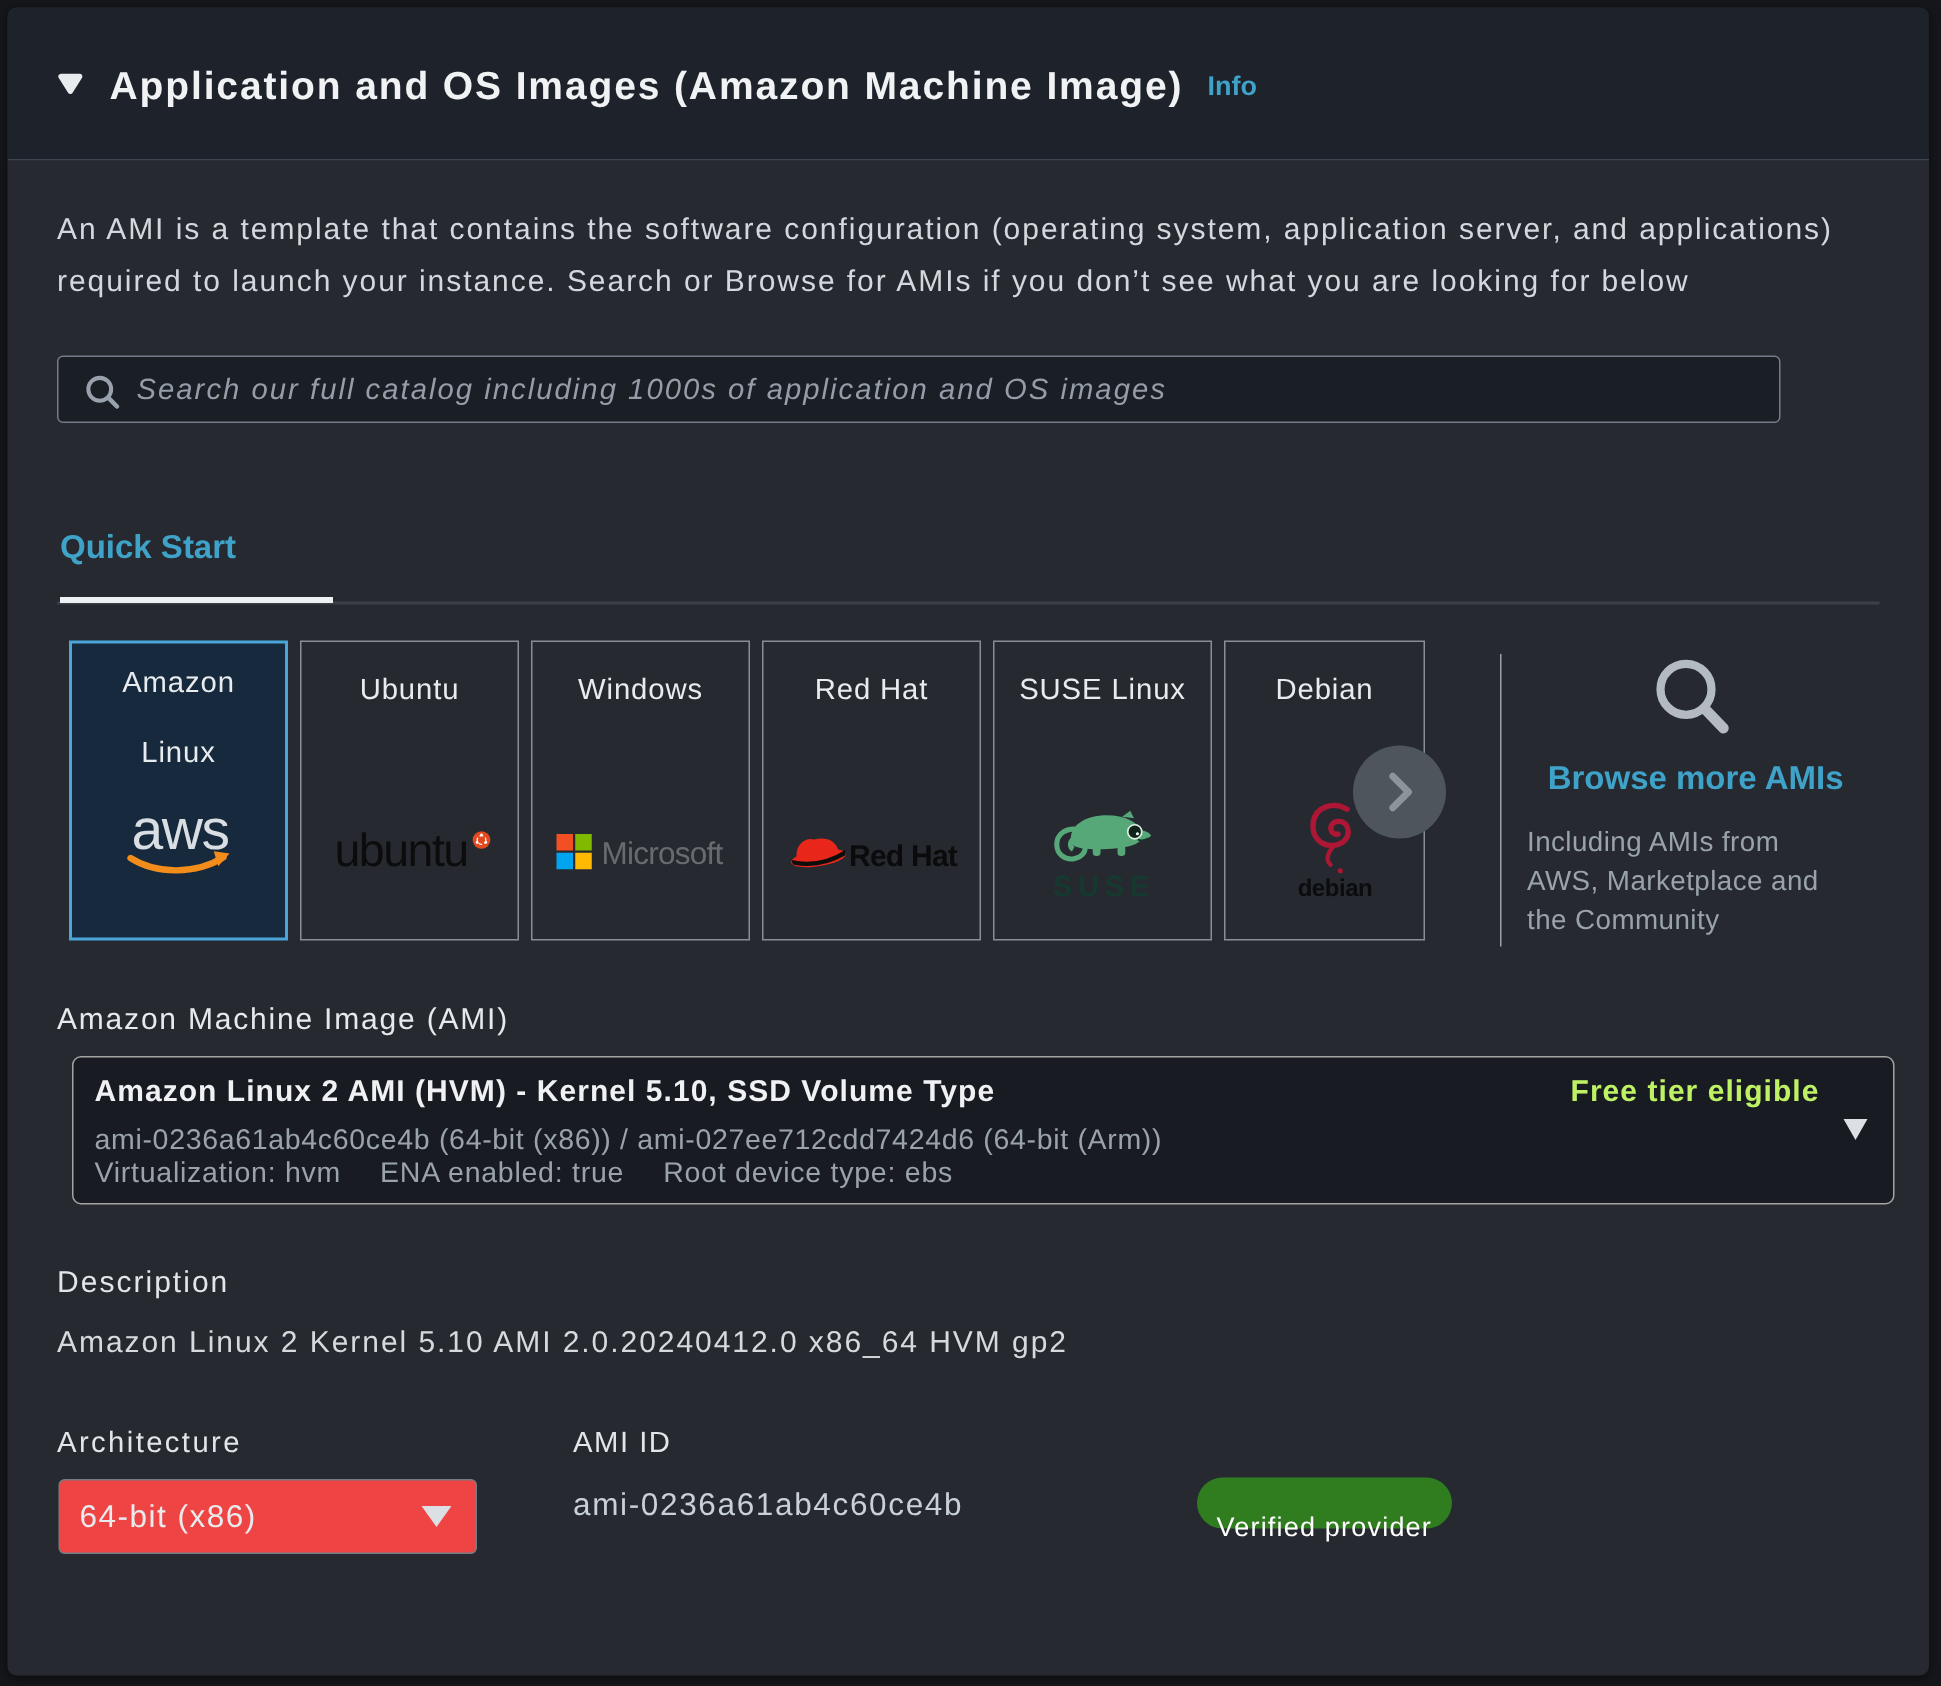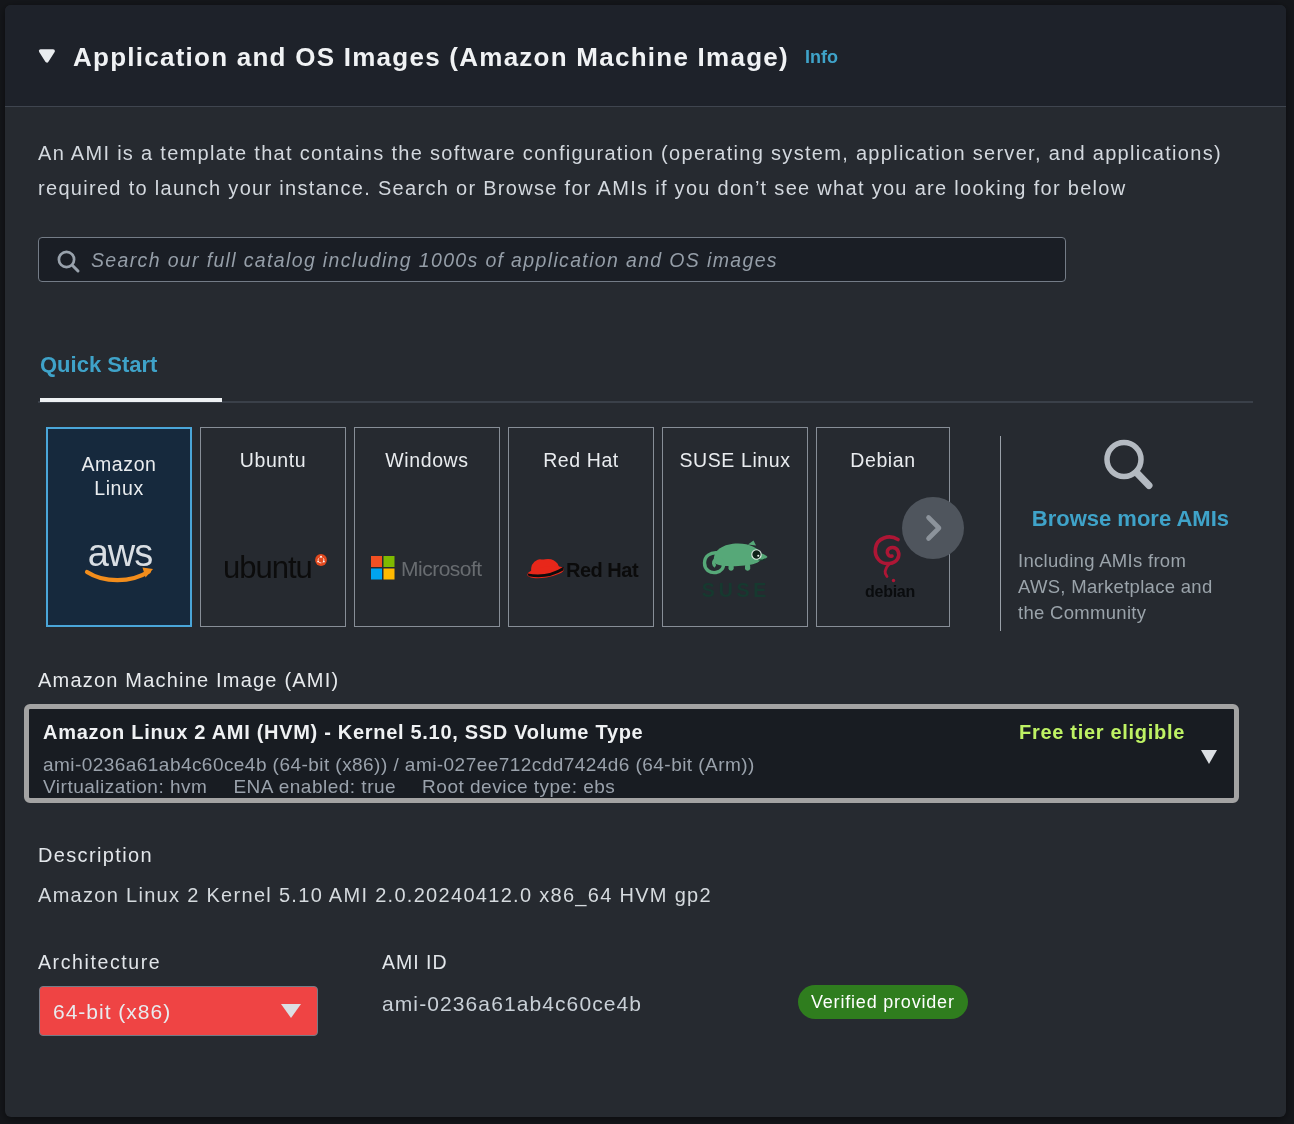--- a/index.html
+++ b/index.html
@@ -7,58 +7,58 @@
 .card{position:absolute;left:5px;top:5px;width:1281px;height:1112px;background:#262a30;border-radius:6px;box-shadow:0 2px 8px rgba(0,0,0,.5)}
 .abs{position:absolute}
 
 .hdr{position:absolute;left:0;top:0;width:100%;height:102px;background:#1e222a;border-bottom:1px solid #3f454f;border-radius:6px 6px 0 0}
 .tri{width:0;height:0;border-left:9px solid transparent;border-right:9px solid transparent;border-top:14px solid #e9ecef}
 .hdr h1{position:absolute;left:68px;top:37px;font-size:26px;line-height:30px;color:#f0f2f4;font-weight:700;letter-spacing:1.25px}
 .hdr .info{position:absolute;left:800px;top:41px;font-size:18px;line-height:22px;font-weight:700;color:#3fa3c9}
 
 .para{position:absolute;left:33px;top:131px;font-size:20px;line-height:35px;color:#d3d8de;letter-spacing:1.3px}
 
-.search{position:absolute;left:33px;top:232px;width:1028px;height:45px;background:#1a1e25;border:1px solid #747c87;border-radius:4px}
+.search{position:absolute;left:33px;top:232px;width:1149px;height:45px;background:#1a1e25;border:1px solid #747c87;border-radius:4px}
 .search svg{position:absolute;left:17px;top:11px}
 .search .ph{position:absolute;left:52px;top:11px;font-size:19.5px;font-style:italic;color:#959ea8;line-height:23px;letter-spacing:1.35px}
 
 .tablabel{position:absolute;left:35px;top:347px;width:182px;text-align:left;font-size:22px;font-weight:700;color:#3fa3c9}
 .tabline{position:absolute;left:33px;top:396px;width:1215px;height:2px;background:#3a4049}
 .tabwhite{position:absolute;left:35px;top:393px;width:182px;height:4px;background:#eef1f3}
 
 .os{position:absolute;top:422px;width:146px;height:200px;border:1px solid #878e97;background:#262a30}
 .os .t{margin-top:16px;text-align:center;font-size:19.5px;line-height:33px;color:#e9ecef;letter-spacing:.6px}
 .os.sel{background:#16293d;border:2px solid #4aa6d9}
 
 .circ{position:absolute;left:897px;top:492px;width:62px;height:62px;border-radius:50%;background:#4f555d}
 
 .vdiv{position:absolute;left:995px;top:431px;width:1px;height:195px;background:#9aa1a9}
 
 .browse-title{position:absolute;left:1018px;top:501px;width:206px;text-align:right;font-size:22px;font-weight:700;color:#3fa3c9}
 .browse-text{position:absolute;left:1013px;top:543px;width:216px;font-size:18.5px;line-height:26px;color:#9aa3aa;letter-spacing:.3px}
 
 .amilabel{position:absolute;left:33px;top:664px;font-size:20px;color:#e7eaed;letter-spacing:1.2px}
-.amisel{position:absolute;left:19px;top:699px;width:1215px;height:99px;background:#181c22;border:5px solid #a3a3a3;border-radius:6px}
+.amisel{position:absolute;left:43px;top:699px;width:1215px;height:99px;background:#181c22;border:1px solid #a3a3a3;border-radius:6px}
 .amisel .l1{position:absolute;left:14px;top:11px;font-size:20px;font-weight:700;color:#eff1f3;line-height:25px;letter-spacing:.7px}
 .amisel .l2{position:absolute;left:14px;top:44px;font-size:19px;color:#9aa2ac;line-height:23px;letter-spacing:.45px}
 .amisel .l3{position:absolute;left:14px;top:66px;font-size:19px;color:#9aa2ac;line-height:23px;letter-spacing:.5px}
 .amisel .l3 span{margin-right:26px}
 .amisel .free{position:absolute;right:49px;top:11px;font-size:20px;font-weight:700;color:#bef264;line-height:25px;letter-spacing:.7px}
 .amisel .tri{position:absolute;right:17px;top:41px;border-left:8px solid transparent;border-right:8px solid transparent;border-top:14px solid #dcdfe3}
 
 .desclabel{position:absolute;left:33px;top:839px;font-size:20px;color:#e2e6ea;letter-spacing:1.35px}
 .desctext{position:absolute;left:33px;top:879px;font-size:20px;color:#d5dade;letter-spacing:1.3px}
 
 .archlabel{position:absolute;left:33px;top:946px;font-size:19.5px;color:#e2e6ea;letter-spacing:1.6px}
 .amiidlabel{position:absolute;left:377px;top:946px;font-size:19.5px;color:#e2e6ea;letter-spacing:1px}
 .archsel{position:absolute;left:34px;top:981px;width:279px;height:50px;background:#ef4444;border:1px solid #747c87;border-radius:4px}
 .archsel .v{position:absolute;left:13px;top:13px;font-size:21px;color:#e8ebee;line-height:23px;letter-spacing:1px}
 .archsel .tri{position:absolute;right:16px;top:17px;border-left:10px solid transparent;border-right:10px solid transparent;border-top:14px solid #dcdfe3}
 .amiid{position:absolute;left:377px;top:987px;font-size:21px;color:#c9d0d7;letter-spacing:1.1px}
-.badge{position:absolute;left:793px;top:980px;height:34px;border-radius:17px;background:#2f7d1e;color:#fff;font-size:18px;line-height:34px;padding:0 13px;letter-spacing:.8px}
+.badge{position:absolute;left:793px;top:980px;height:34px;border-radius:17px;background:#2f7d1e;color:#fff;font-size:18px;line-height:34px;padding:16px 13px;letter-spacing:.8px}
 </style>
 </head>
 <body>
 <div class="card">
   <div class="hdr">
     <svg style="position:absolute;left:32px;top:42px" width="20" height="18" viewBox="0 0 20 18">
         <path d="M3.7,4 L16.1,4 L9.9,13.8 Z" fill="#e9ecef" stroke="#e9ecef" stroke-width="3.6" stroke-linejoin="round"></path>
       </svg>
     <h1>Application and OS Images (Amazon Machine Image)</h1>
     <div class="info">Info</div>
@@ -69,21 +69,21 @@
         <circle cx="10.5" cy="10.5" r="7.6" fill="none" stroke="#99a2ac" stroke-width="2.7"></circle>
         <line x1="16.3" y1="16.3" x2="22" y2="22" stroke="#99a2ac" stroke-width="3" stroke-linecap="round"></line>
       </svg>
     <div class="ph">Search our full catalog including 1000s of application and OS images</div>
   </div>
   <div class="tablabel">Quick Start</div>
   <div class="tabline"></div>
   <div class="tabwhite"></div>
 
   <div class="os sel" style="left:41px">
-    <div class="t" style="line-height:24px;margin-top:23px">Amazon<br>Linux</div>
+    <div class="t" style="line-height:47px;margin-top:3px">Amazon<br>Linux</div>
     <svg class="abs" style="left:26px;top:72px" width="94" height="92" viewBox="0 0 94 92">
       <text x="46" y="65" font-size="38" font-weight="400" fill="#d9dee3" letter-spacing="-1" text-anchor="middle" font-family="Liberation Sans">aws</text>
       <path d="M13,71 C30,82 57,82 75,70.5" fill="none" stroke="#f28d1c" stroke-width="4.2" stroke-linecap="round"></path>
       <path d="M68.5,66.5 L79,68 L71.5,76.5 Z" fill="#f28d1c"></path>
     </svg>
   </div>
   <div class="os" style="left:195px">
     <div class="t">Ubuntu</div>
     <svg class="abs" style="left:13px;top:120px" width="120" height="50" viewBox="0 0 120 50">
       <text x="9" y="29.5" font-size="31" font-weight="400" fill="#0c0c0c" letter-spacing="-1" font-family="Liberation Sans">ubuntu</text>

